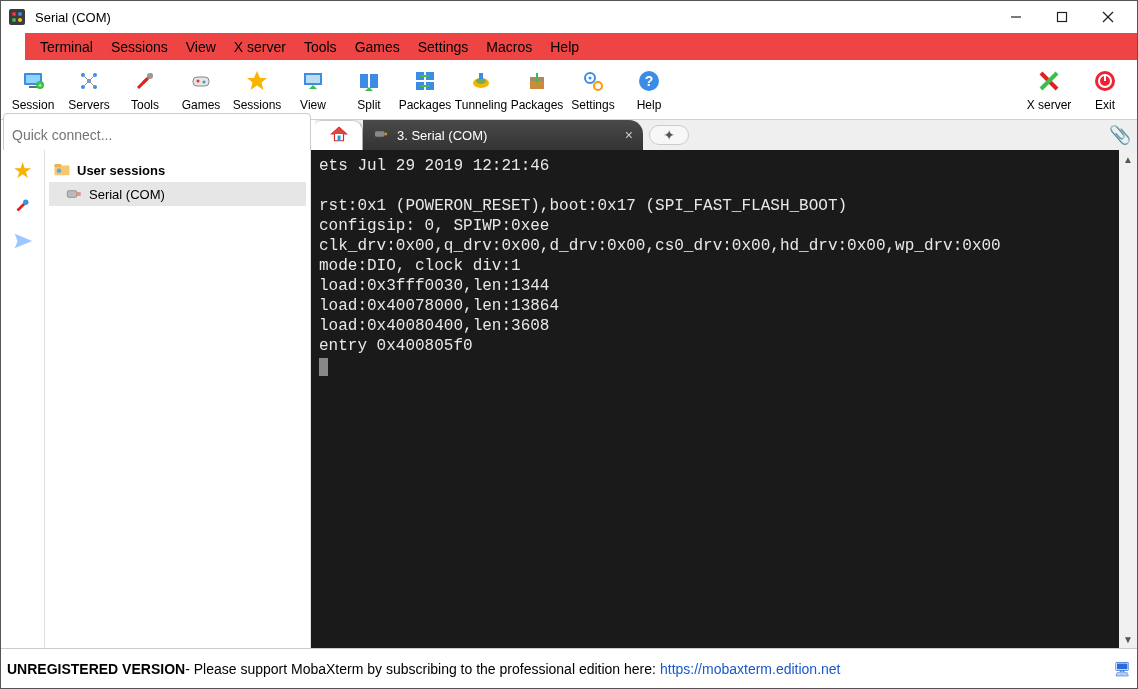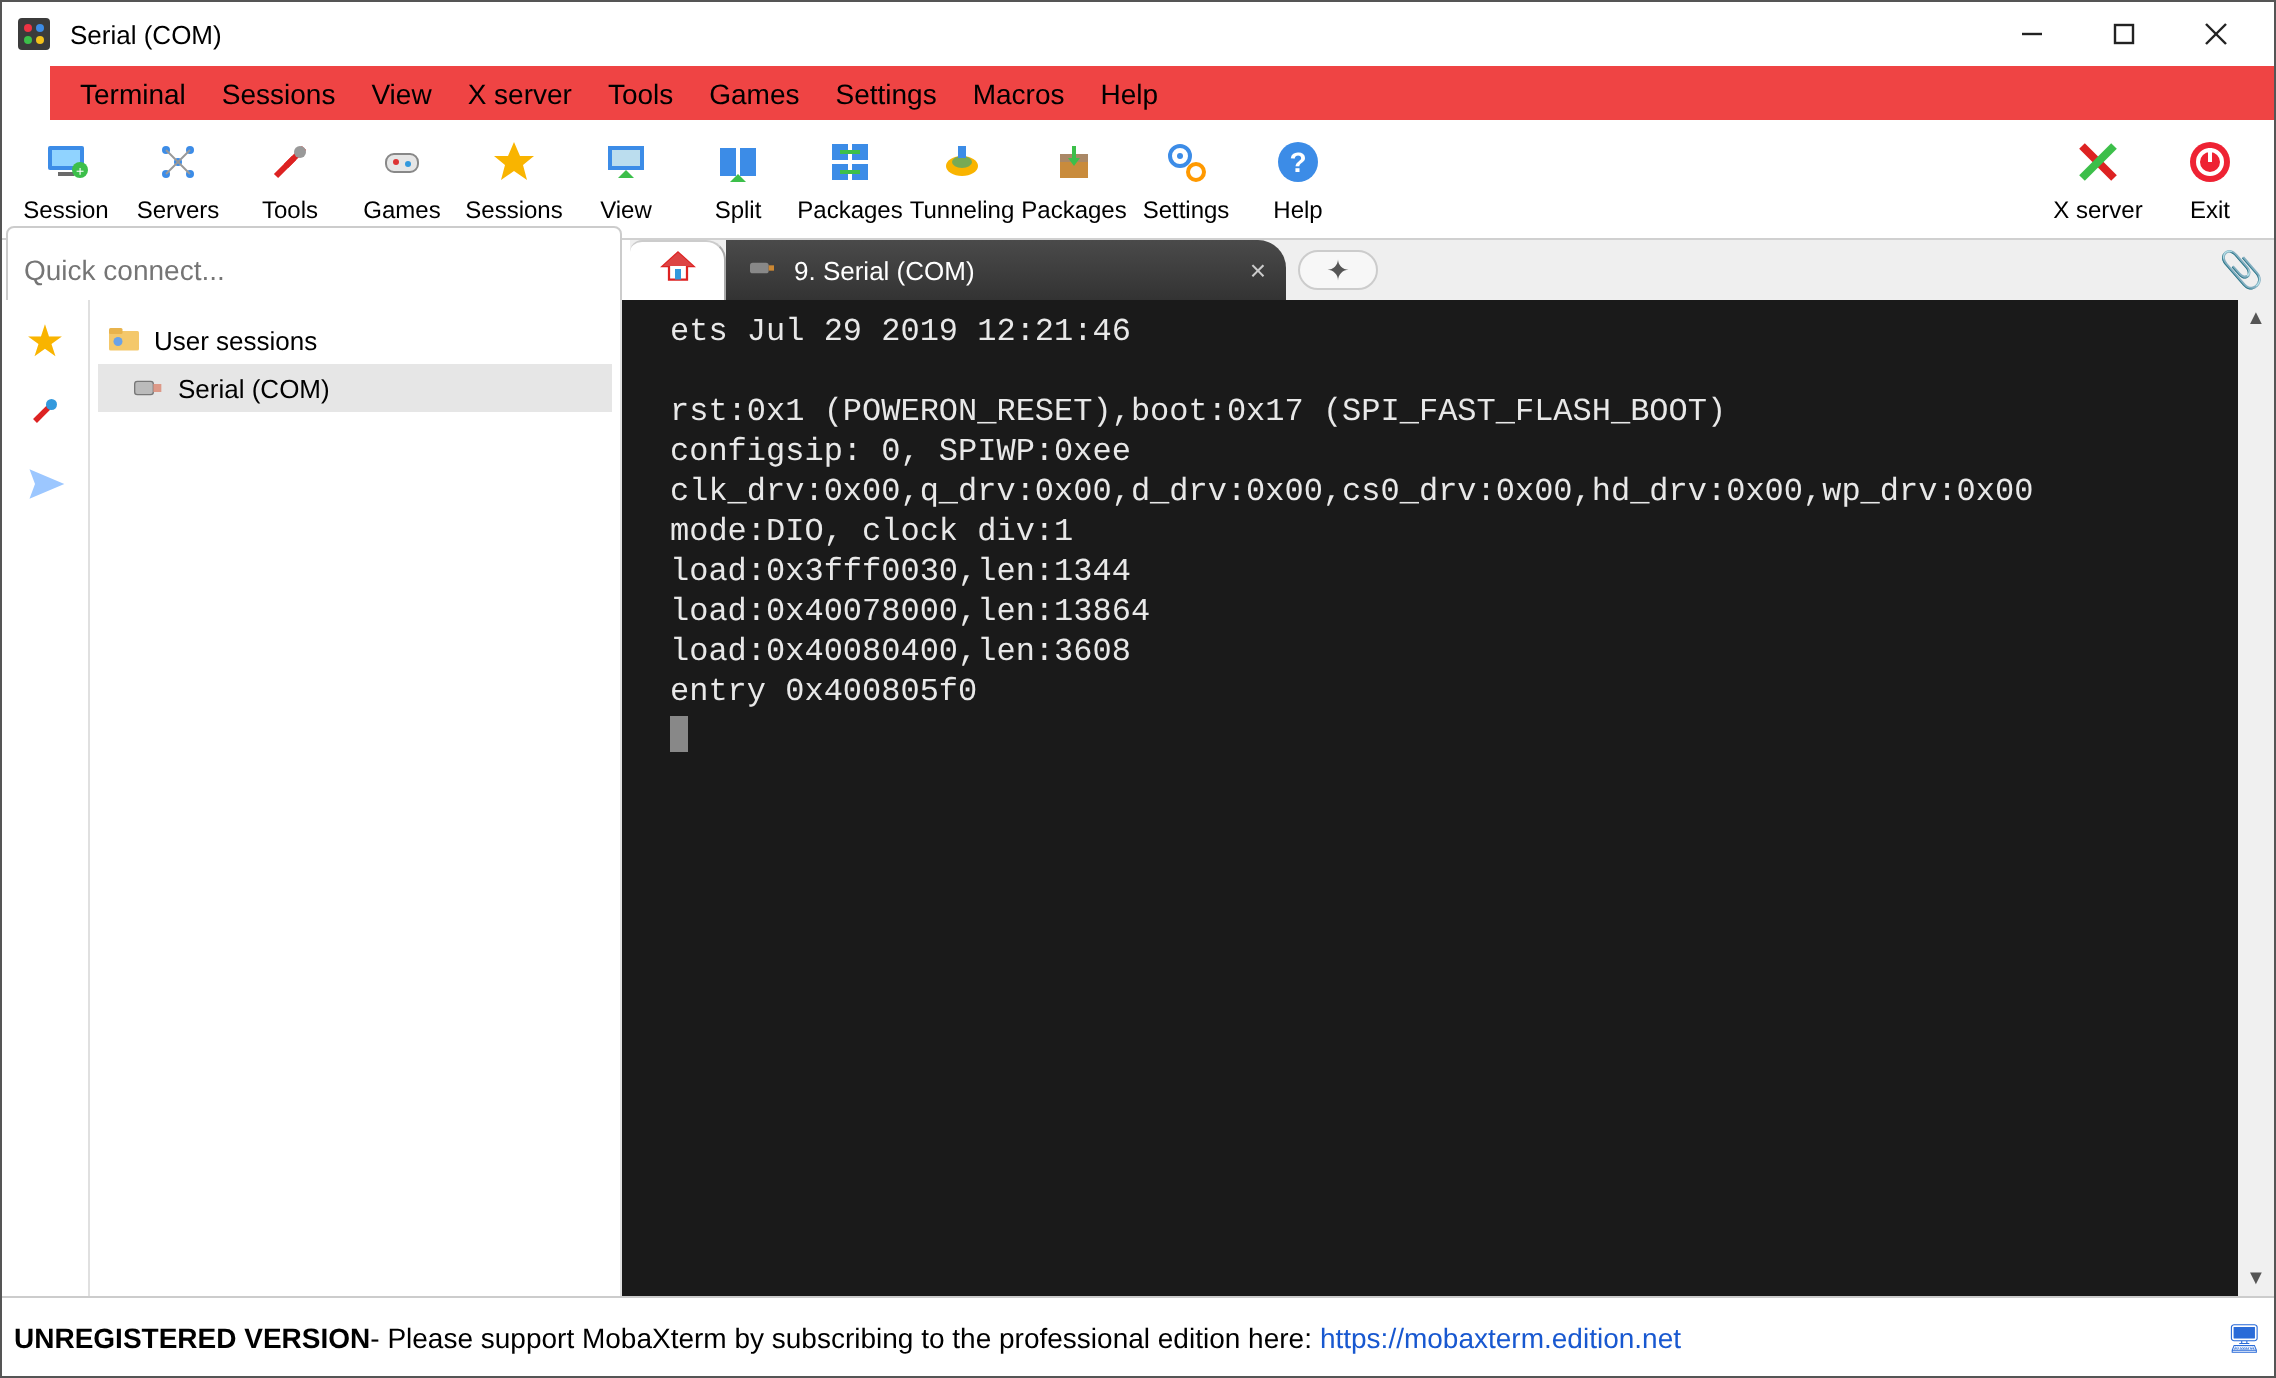--- a/index.html
+++ b/index.html
@@ -36,26 +36,26 @@
 .clip-icon { margin-left:auto; width:32px; display:flex; align-items:center; justify-content:center; color:#4a6fbf; font-size:18px; }
 
 
 .main { flex: 1; display: flex; min-height: 0; }
 
 .leftbar { width: 44px; background:#fff; display:flex; flex-direction:column; align-items:center; gap:10px; padding-top:8px; border-right:1px solid #e0e0e0; }
 .leftbar .star { color:#f9b400; font-size:22px; }
 
 .side-tree { width: 266px; background:#fff; padding: 8px 4px; font-size: 13px; border-right:1px solid #e0e0e0; }
 .tree-item { display:flex; align-items:center; gap:6px; padding: 3px 4px 3px 16px; }
-.tree-root { padding-left: 4px; font-weight:400; }
+.tree-root { padding-left: 4px; font-weight:700; }
 .tree-item.selected { background:#e6e6e6; }
 .tree-icon { width:18px; height:18px; display:flex; align-items:center; justify-content:center; }
 
 .terminal-wrap { flex:1; display:flex; min-width:0; }
-.terminal { flex:1; background:#1a1a1a; color:#e8e8e8; font-family: "Consolas","Courier New",monospace; font-size: 16px; line-height: 20px; padding: 6px 24px; white-space: pre; overflow:hidden; }
+.terminal { flex:1; background:#1a1a1a; color:#e8e8e8; font-family: "Consolas","Courier New",monospace; font-size: 16px; line-height: 20px; padding: 6px 8px; white-space: pre; overflow:hidden; }
 .cursor { display:inline-block; width:9px; height:18px; background:#888; vertical-align:bottom; }
 .term-scroll { width:18px; background:#f0f0f0; display:flex; flex-direction:column; }
 .term-scroll .arrow { height:18px; display:flex; align-items:center; justify-content:center; font-size:10px; color:#555; }
 .term-scroll .track { flex:1; }
 
 
 .statusbar { height: 40px; display:flex; align-items:center; padding:0 6px; font-size:14px; border-top:1px solid #ccc; font-family: Tahoma, sans-serif; }
 .statusbar .bold { font-weight:bold; }
 .statusbar a { color:#1858d0; text-decoration:none; margin-left:4px; }
 .statusbar .mon { margin-left:auto; color:#2a6bd8; font-size:14px; }
@@ -269,21 +269,21 @@
             <polygon points="12,3 22,12 18,12 18,21 6,21 6,12 2,12" fill="#fff" stroke="#d22" stroke-width="1.5"></polygon>
             <rect x="10" y="14" width="4" height="7" fill="#39d"></rect>
             <polygon points="12,3 22,12 2,12" fill="#d44"></polygon>
           </svg></span>
     </div>
     <div class="tab-session">
       <span><svg width="16" height="16" viewBox="0 0 24 24">
             <rect x="3" y="8" width="14" height="8" rx="2" fill="#888"></rect>
             <rect x="17" y="10" width="4" height="4" fill="#c83"></rect>
           </svg></span>
-      <span>9. Serial (COM)</span>
+      <span>3. Serial (COM)</span>
       <span class="close">×</span>
     </div>
     <div class="tab-add">
         <span>✦</span>
       </div>
     <div class="clip-icon">
         <span>📎</span>
       </div>
   </div>
 

